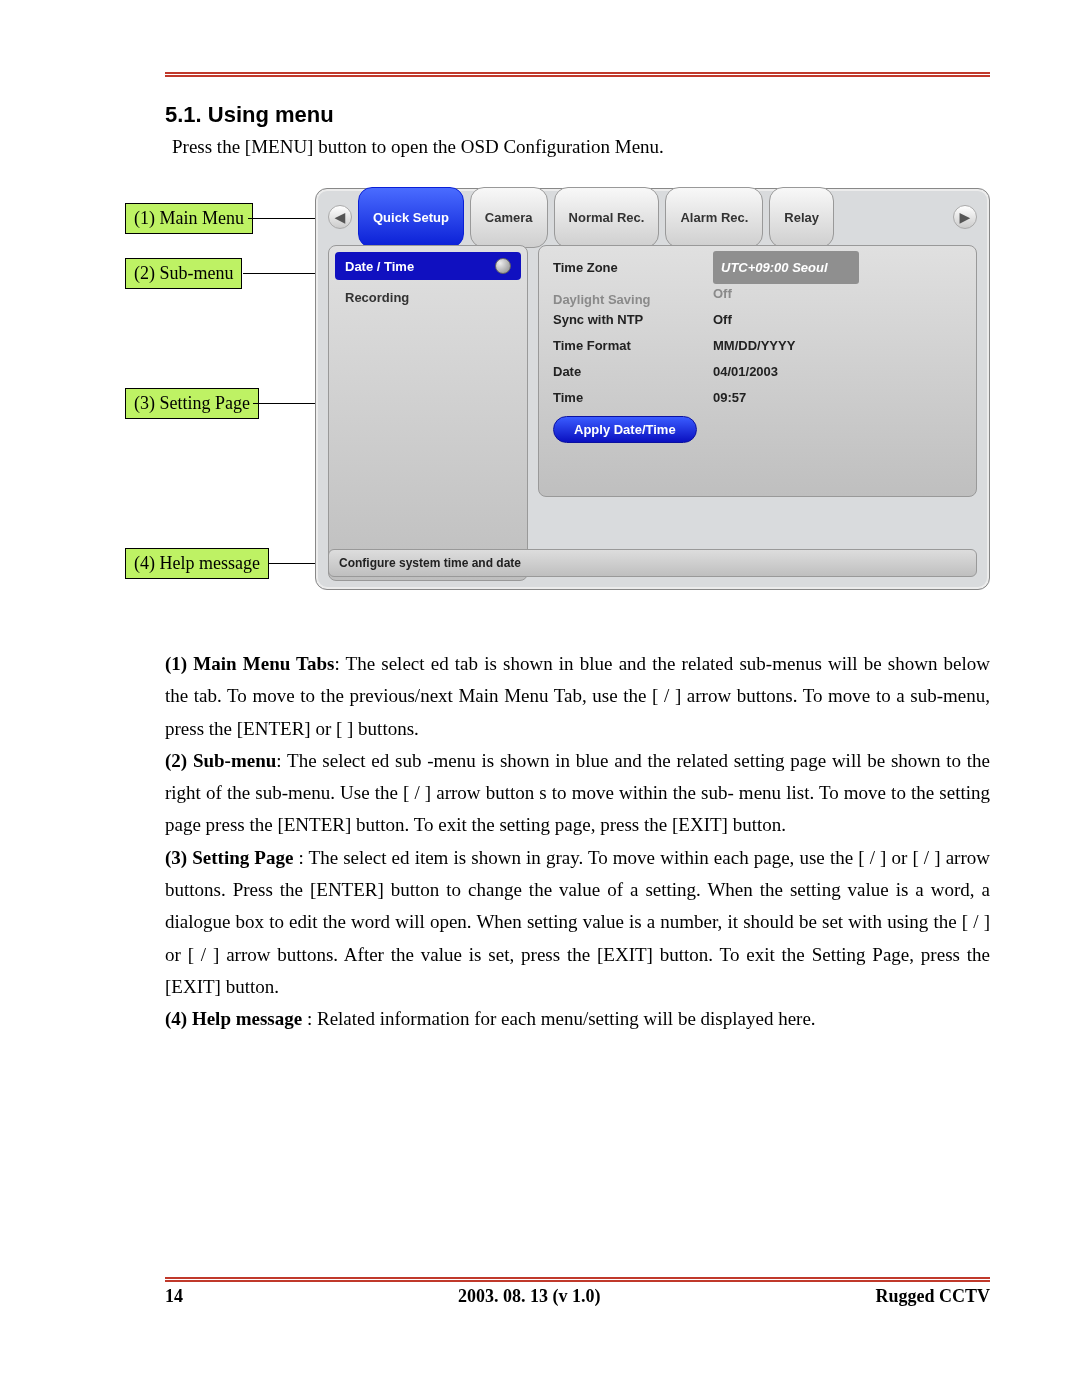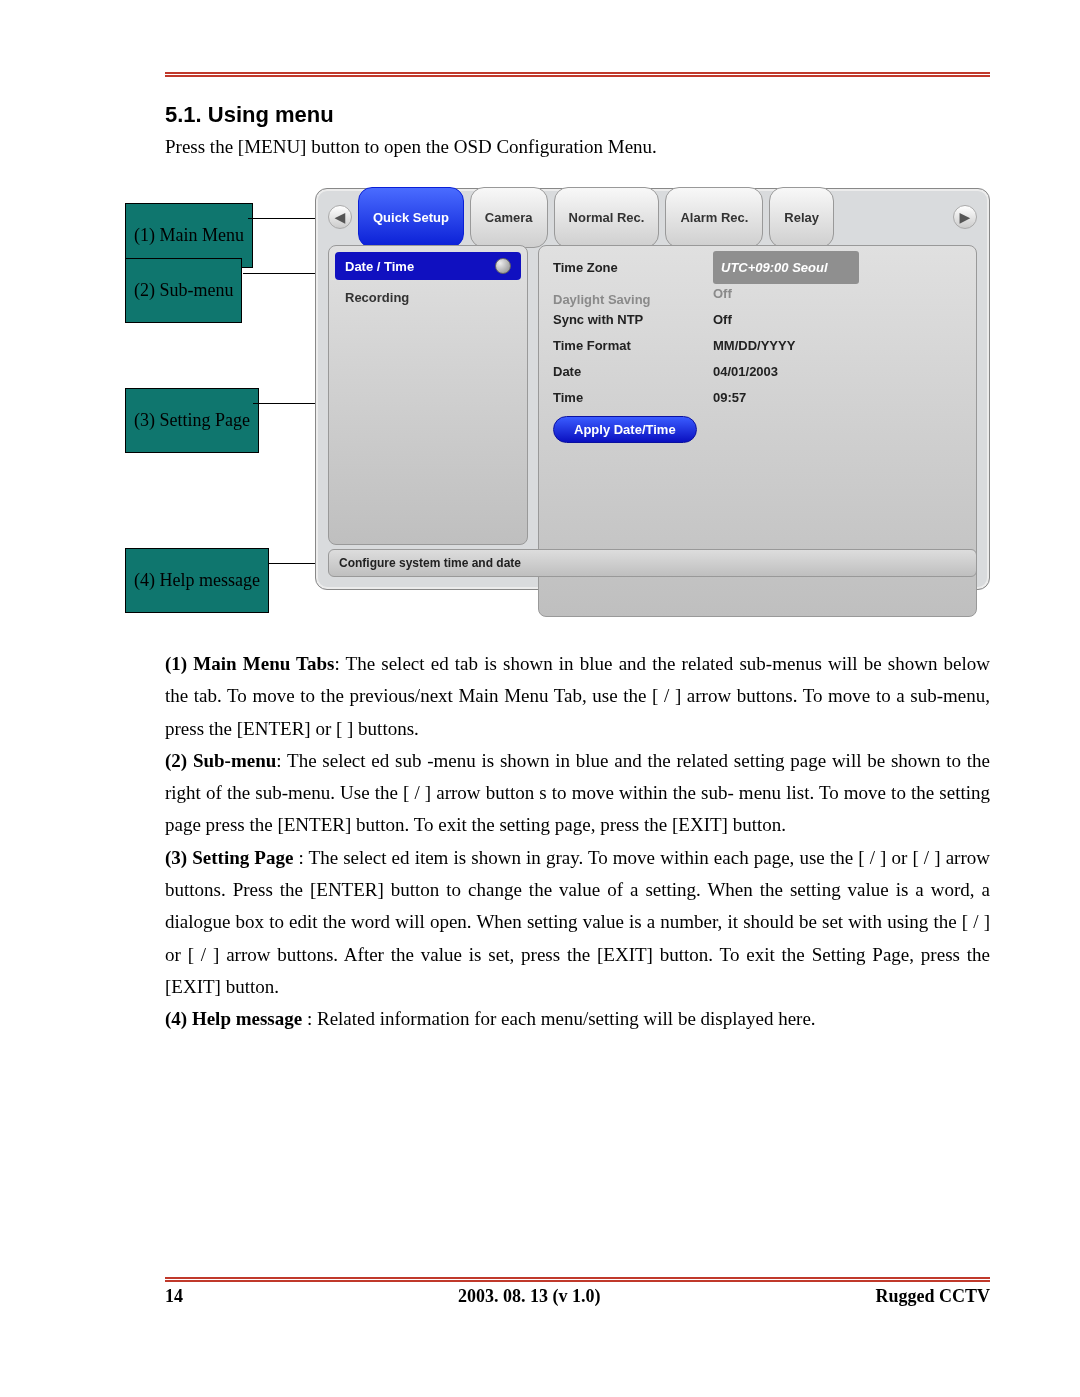--- a/index.html
+++ b/index.html
@@ -11,25 +11,25 @@
   }
   .page{
     position:absolute;
     left:165px; right:90px; top:70px; bottom:90px;
   }
   .hdr{display:flex;justify-content:space-between;font-weight:bold;font-size:20px;}
   .rule{height:2px;background:#c0392b;margin-top:2px;}
   .rule2{height:2px;background:#c0392b;margin-top:1px;}
   h1{font-family:Arial,Helvetica,sans-serif;font-size:26px;font-weight:bold;margin:70px 0 20px 0;}
   h2{font-family:Arial,Helvetica,sans-serif;font-size:22px;font-weight:bold;margin:25px 0 8px 0;}
-  .intro{font-size:19px;margin:0 0 30px 0;font-family:Liberation Serif, serif;}
+  .intro{font-size:19px;margin:0 0 30px 7px;font-family:Liberation Serif, serif;}
   .figwrap{position:relative;height:420px;margin-bottom:40px;}
   .callout{
-    position:absolute;border:1px solid #000;background:#0f766e;
-    font-size:18px;padding:21px 8px;white-space:nowrap;
+    position:absolute;border:1px solid #000;background:#bef264;
+    font-size:18px;padding:4px 8px;white-space:nowrap;
   }
   .line{position:absolute;height:1px;background:#000;}
   
   .osd{
     position:absolute;left:150px;top:0;right:0;height:400px;
     background:#d9dbdd;border:1px solid #888;border-radius:12px;
     box-shadow:inset 0 0 0 2px #ececec;
     font-family:Arial,Helvetica,sans-serif;
   }
   .tabrow{
@@ -45,38 +45,38 @@
   .tab{
     flex:0 0 auto;padding:22px 14px;border-radius:14px;
     background:linear-gradient(to bottom,#f8f8f8,#cfcfcf);
     border:1px solid #999;font-size:13px;font-weight:bold;color:#333;
   }
   .tab.active{
     background:linear-gradient(to bottom,#4a6cff,#0a1fd6);
     color:#fff;border-color:#0a1fd6;
   }
   .leftpanel{
-    position:absolute;left:12px;top:56px;width:200px;height:300px;
+    position:absolute;left:12px;top:56px;width:200px;height:336px;
     background:linear-gradient(to bottom,#e0e0e0,#bfbfbf);
     border:1px solid #999;border-radius:8px;padding:6px;
     box-sizing:border-box;
   }
   .subitem{
     font-size:13px;font-weight:bold;color:#333;
     padding:6px 10px;border-radius:4px;margin-bottom:4px;
     display:flex;align-items:center;justify-content:space-between;
   }
   .subitem.active{background:#1010c0;color:#fff;}
   .gear{
     width:14px;height:14px;border-radius:50%;
     background:radial-gradient(circle at 30% 30%,#eee,#888);
     border:1px solid #666;
   }
   .rightpanel{
-    position:absolute;left:222px;top:56px;right:12px;height:372px;
+    position:absolute;left:222px;top:56px;right:12px;height:252px;
     background:linear-gradient(to bottom,#e0e0e0,#bfbfbf);
     border:1px solid #999;border-radius:8px;padding:8px 14px;
     box-sizing:border-box;font-size:13px;
   }
   .setrow{display:flex;align-items:center;height:26px;}
   .setlabel{flex:0 0 160px;font-weight:bold;color:#222;}
   .setlabel.dim{color:#8a8a8a;margin-top:12px;}
   .setval{font-weight:bold;color:#222;}
   .setval.sel{
     background:#8f8f8f;color:#fff;padding:9px 8px;border-radius:3px;

